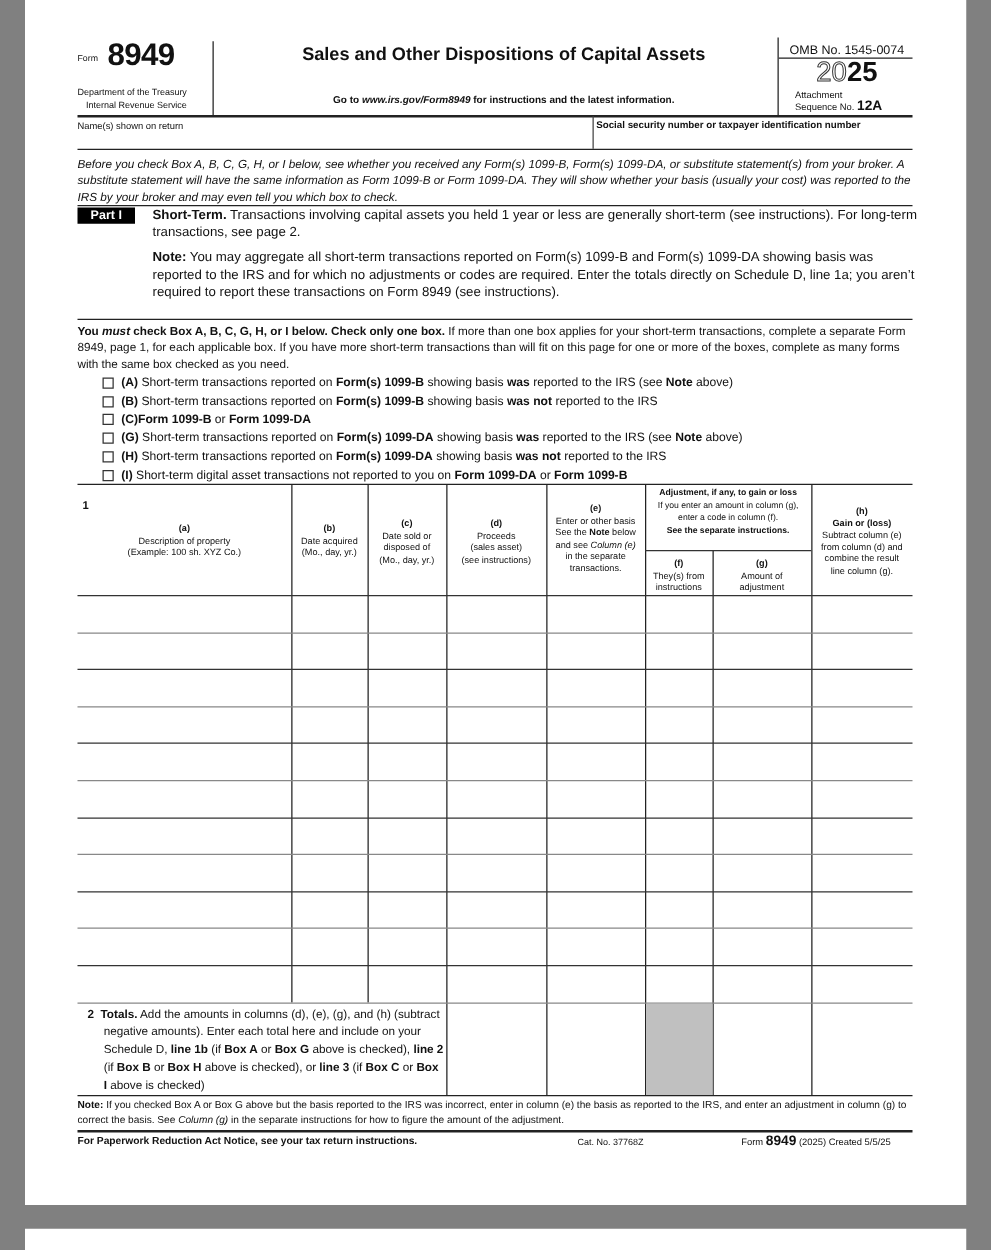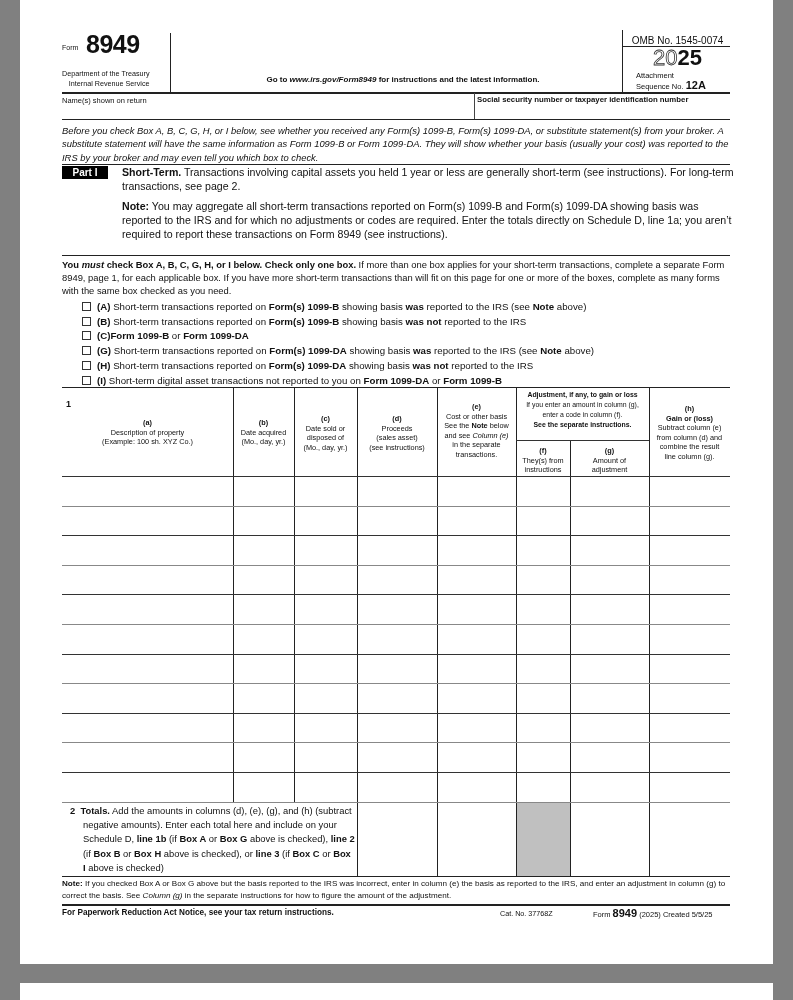--- a/index.html
+++ b/index.html
@@ -52,36 +52,37 @@
   .line-num { left: 4px; top: 11px; font-size: 9px; font-weight: bold; position: absolute; }
   .cell { position: absolute; }
 
   .totals-text { position: absolute; left: 8px; top: 804px; width: 285px; font-size: 9.4px; line-height: 14.2px; padding-left: 13px; text-indent: -13px; }
   .shade { position: absolute; background: #c0c0c0; }
 
   .hline-6 { left: 42px; top: 876px; width: 668px; height: 1px; background: #222; }
   .note-bottom { left: 42px; top: 878px; width: 672px; font-size: 8.1px; line-height: 12.2px; }
   .hline-7 { left: 42px; top: 904px; width: 668px; height: 2px; background: #222; }
   .footer-left { left: 42px; top: 908px; font-size: 8.2px; font-weight: bold; }
-  .footer-cat { left: 442px; top: 909px; font-size: 7.2px; margin-left: 38px; }
+  .footer-cat { left: 442px; top: 909px; font-size: 7.2px; }
   .footer-right { left: 573px; top: 907px; font-size: 7.5px; }
   .footer-right b { font-size: 11px; }
 </style>
 </head>
 <body>
 
 <div class="page">
 
   <span class="abs form-word">Form</span>
   <span class="abs form-num">8949</span>
   <div class="abs dept">
     <div>Department of the Treasury</div>
     <div>Internal Revenue Service</div>
   </div>
   <div class="abs vline-left"></div>
+  <div class="abs title">Sales and Other Dispositions of Capital Assets</div>
   <div class="abs subline" style="top:75px">
     <span>Go to </span><i>www.irs.gov/Form8949</i><span> for instructions and the latest information.</span>
   </div>
   <div class="abs vline-right"></div>
   <div class="abs omb">OMB No. 1545-0074</div>
   <div class="abs omb-line"></div>
   <div class="abs year"><span class="outline">20</span><span>25</span></div>
   <div class="abs attach">
     <div>Attachment</div>
     <div><span>Sequence No.</span> <b>12A</b></div>
@@ -191,21 +192,21 @@
         <div>(Mo., day, yr.)</div>
       </div>
       <div class="hdr" style="left: 295px; width: 80px; top: 26px;">
         <div><b>(d)</b></div>
         <div>Proceeds</div>
         <div>(sales asset)</div>
         <div>(see instructions)</div>
       </div>
       <div class="hdr" style="left: 375px; width: 79px; top: 14px;">
         <div><b>(e)</b></div>
-        <div>Cost or other basis</div>
+        <div>Enter or other basis</div>
         <div>See the <b>Note</b> below</div>
         <div>and see <i>Column (e)</i></div>
         <div>in the separate</div>
         <div>transactions.</div>
       </div>
       <div class="hdr" style="left: 454px; width: 54px; top: 58px;">
         <div><b>(f)</b></div>
         <div>They(s) from</div>
         <div>instructions</div>
       </div>

